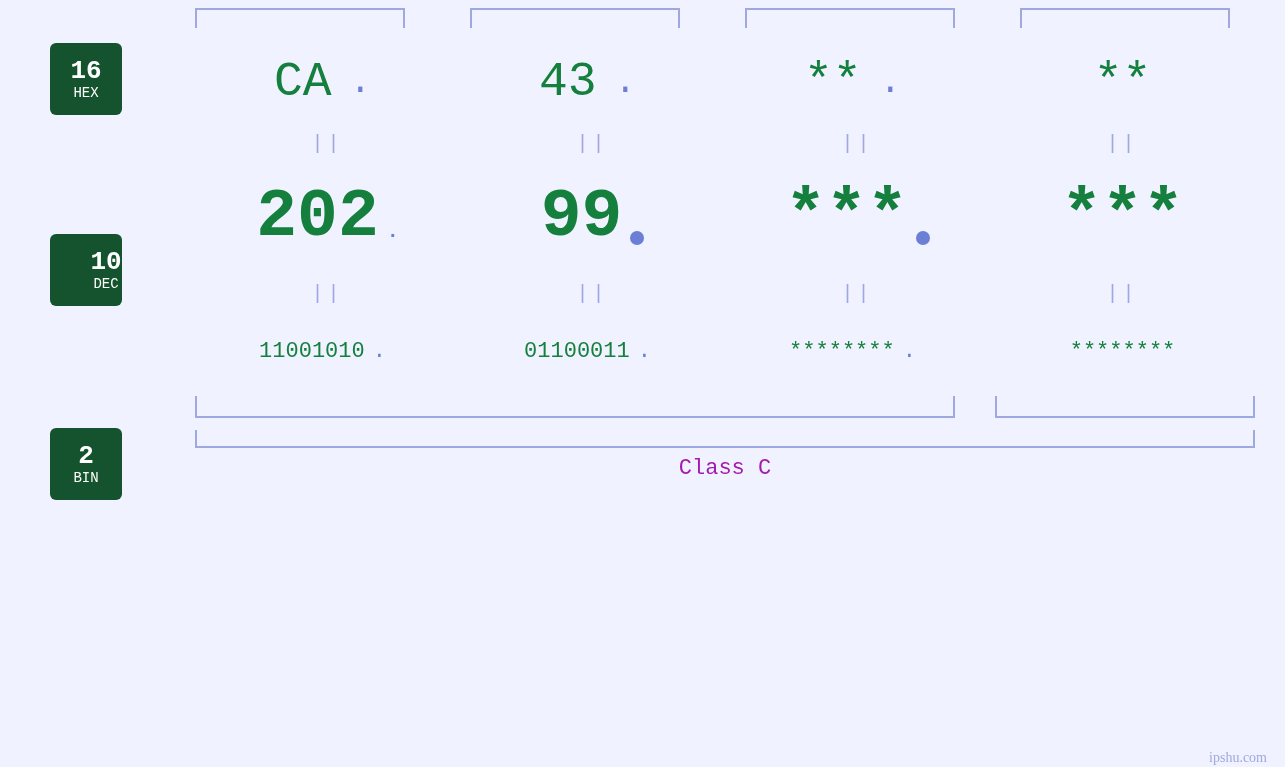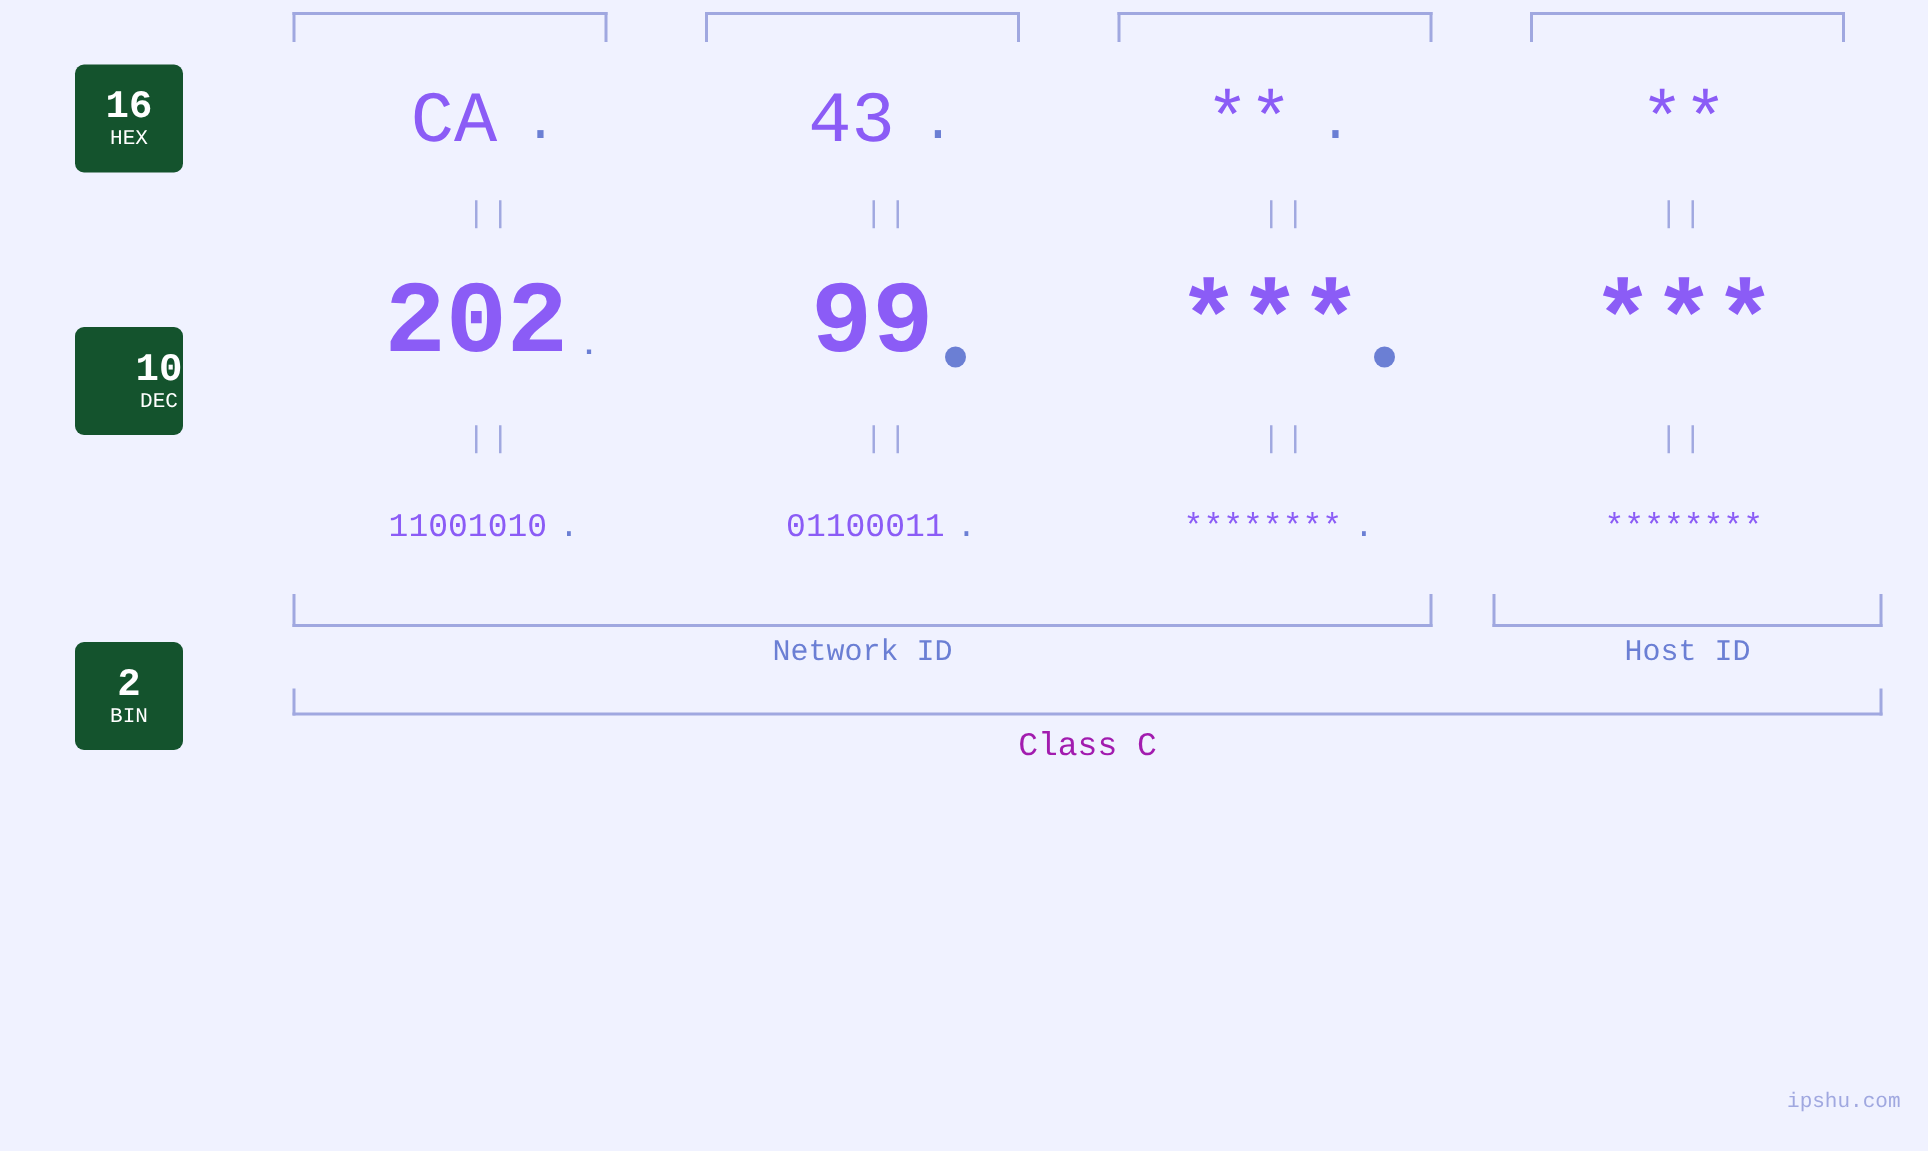--- a/index.html
+++ b/index.html
@@ -97,21 +97,21 @@
     }
 
     .cell-group {
       display: flex;
       align-items: center;
       width: 270px;
       justify-content: center;
     }
 
     .cell-value {
-      color: #8b5cf6;
+      color: #15803d;
       text-align: center;
     }
 
     .cell-dot {
       color: #6b7fd4;
       font-size: 28px;
       margin: 0 10px;
     }
 
     
@@ -157,25 +157,25 @@
 
     .sep-symbol {
       color: #a0a8e0;
       font-size: 20px;
       letter-spacing: 4px;
     }
 
     
     .watermark {
       position: absolute;
-      bottom: 24px;
+      bottom: 1px;
       right: 18px;
       color: #a0a8e0;
       font-size: 14px;
-      font-family: Liberation Mono, monospace;
+      font-family: Liberation Serif, serif;
     }
   </style>
 </head>
 <body>
 
 <div class="container">
 
 
   <div class="top-brackets">
     <div class="top-bracket"></div>
@@ -221,21 +221,21 @@
         </div>
         <div class="sep-group">
           <span class="sep-symbol">||</span>
         </div>
         <div class="sep-group">
           <span class="sep-symbol">||</span>
         </div>
       </div>
     </div>
 
-    <div class="badge" style="position:absolute; left:50px; top:180px;padding-left:40px;">
+    <div class="badge" style="position:absolute; left:50px; top:196px;padding-left:40px;">
       <span class="badge-num">10</span>
       <span class="badge-label">DEC</span>
     </div>
 
     <div class="data-row" style="height:110px; margin-top:5px;">
       <div class="row-cells" style="padding-bottom:10px;">
         <div class="cell-group" style="align-items:flex-end;">
           <span class="cell-value dec-value">202</span>
           <span style="color:#6b7fd4; font-size:20px; font-weight:bold; margin-left:8px; margin-bottom:12px;">.</span>
         </div>
@@ -296,25 +296,20 @@
     </div>
 
     <div style="display:flex; margin-left:195px; width:1060px; margin-top:5px;">
 
       <div style="width:760px; height:22px; border:2px solid #a0a8e0; border-top:none;"></div>
       <div style="width:40px;"></div>
 
       <div style="width:260px; height:22px; border:2px solid #a0a8e0; border-top:none;"></div>
     </div>
 
-    <div style="display:flex; margin-left:195px; width:1060px; margin-top:6px;">
-      <div style="width:760px; text-align:center; color:#6b7fd4; font-size:20px; font-family:'Courier New',Courier,monospace;">Network ID</div>
-      <div style="width:40px;"></div>
-      <div style="width:260px; text-align:center; color:#6b7fd4; font-size:20px; font-family:'Courier New',Courier,monospace;">Host ID</div>
-    </div>
 
     <div style="margin-left:195px; width:1060px; margin-top:12px;">
       <div style="width:1060px; height:18px; border:2px solid #a0a8e0; border-top:none;"></div>
     </div>
 
     <div style="margin-left:195px; width:1060px; text-align:center; color:#a21caf; font-size:22px; font-family:'Courier New',Courier,monospace; margin-top:8px;">Class C</div>
 
   </div>
 
   <div class="watermark">ipshu.com</div>

